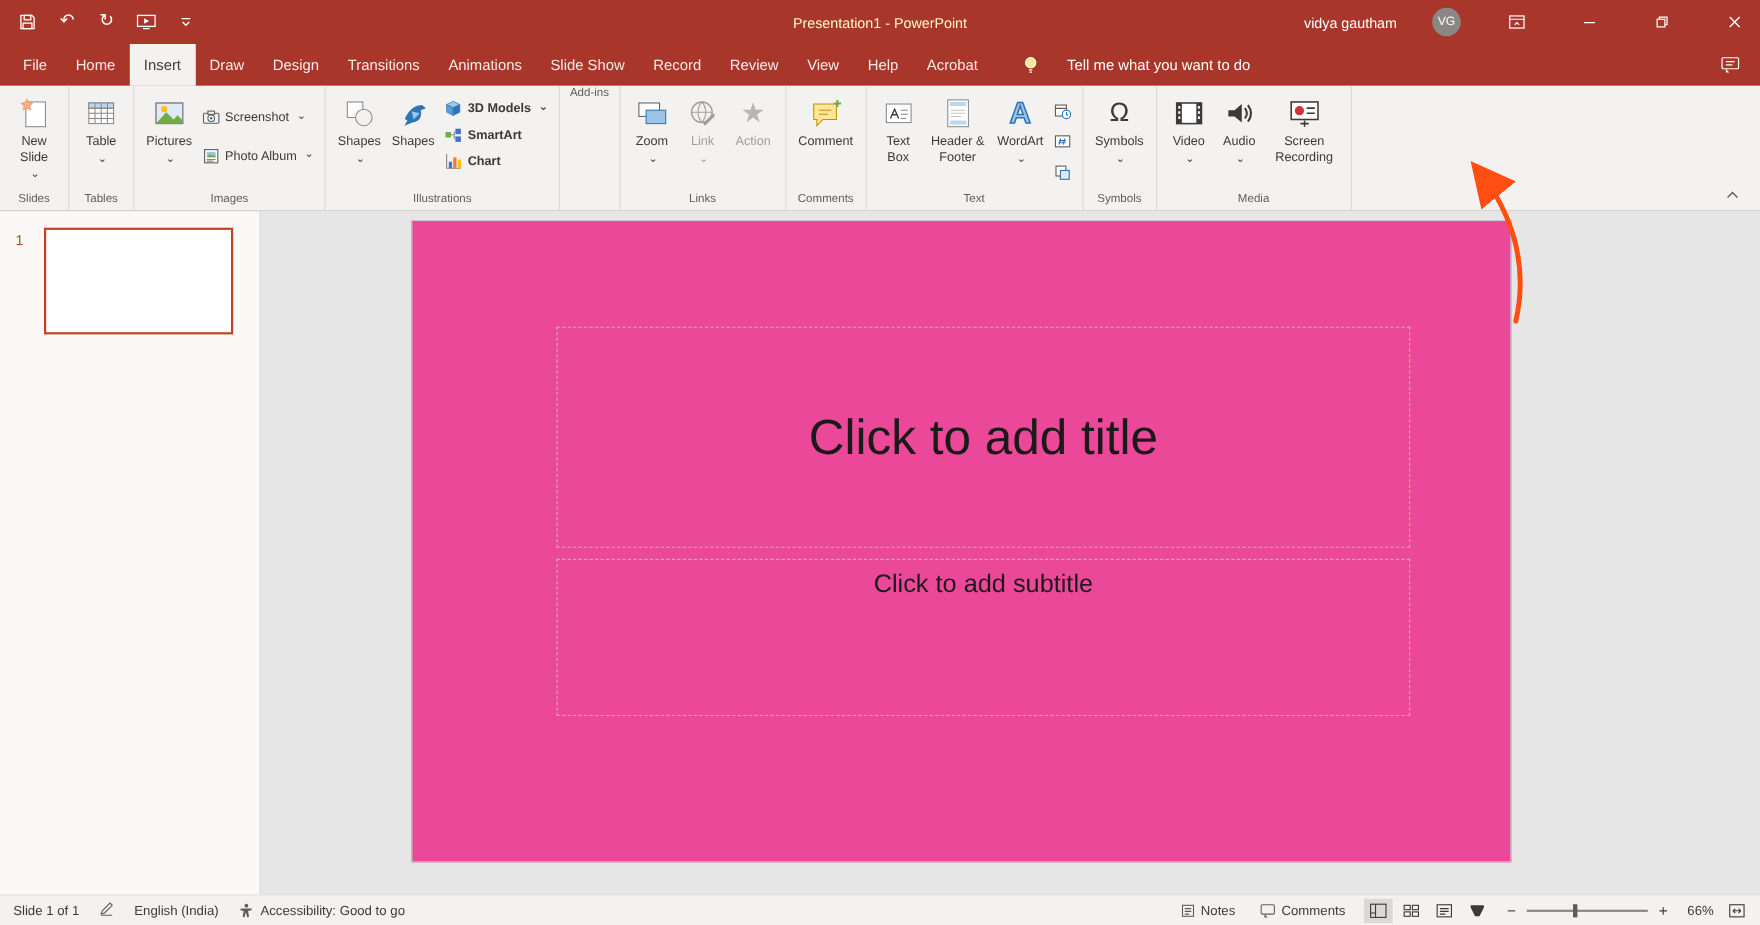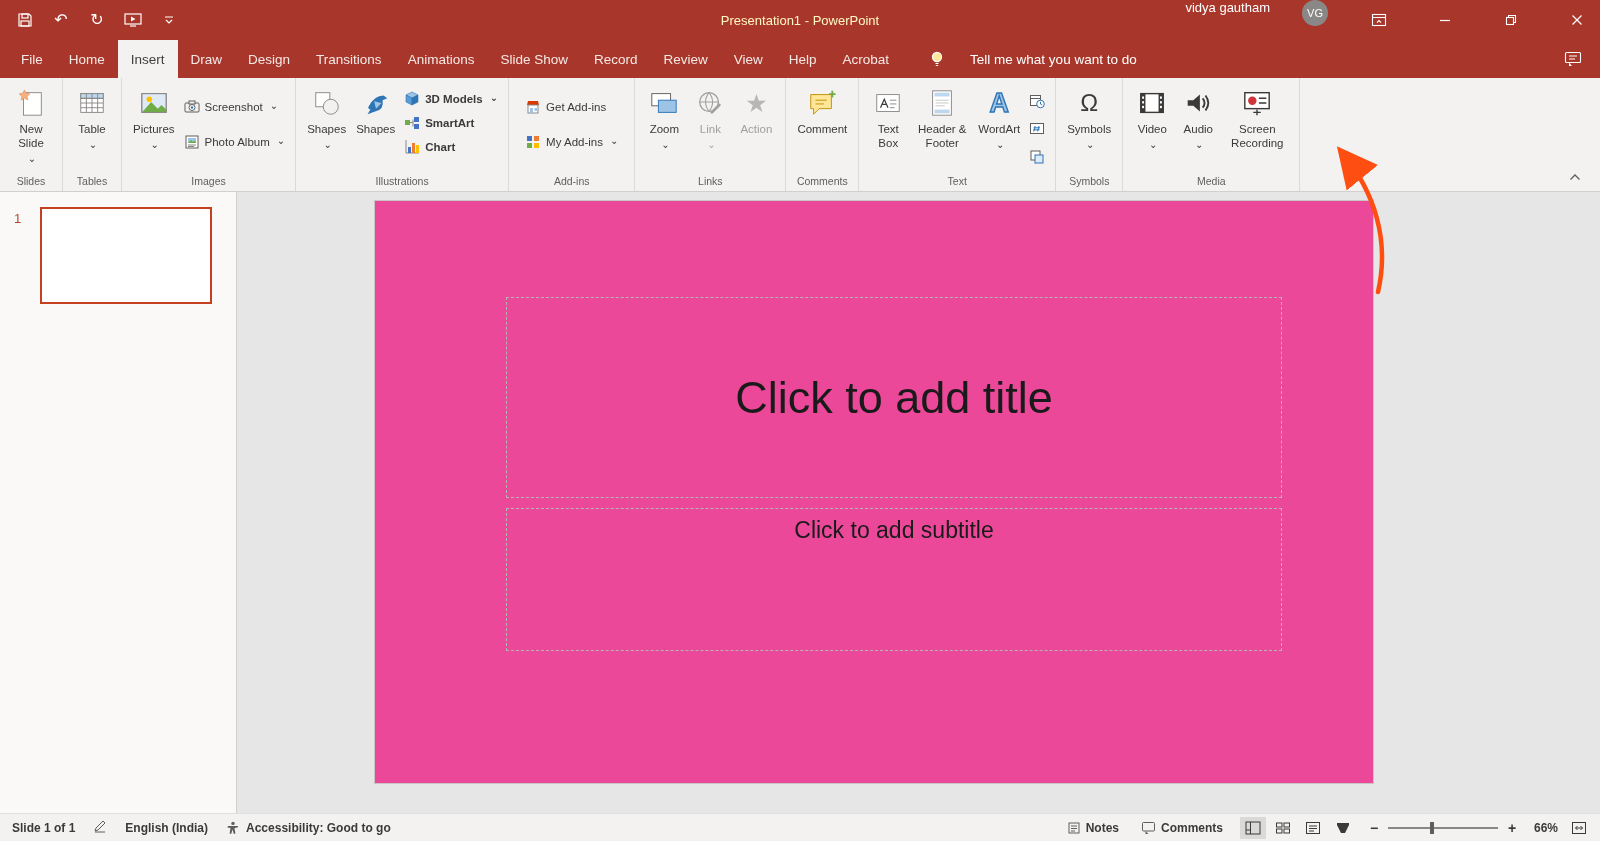--- a/index.html
+++ b/index.html
@@ -5,21 +5,21 @@
   * { box-sizing: border-box; margin: 0; padding: 0; }
   html,body { width:1600px; height:841px; overflow:hidden; }
   body { font-family:"Liberation Sans","DejaVu Sans",sans-serif; position:relative; background:#E7E6E6; }
 
   
   .titlebar { height:40px; background:#A8362B; display:flex; align-items:center; position:relative; color:#fff; }
   .qat { display:flex; align-items:center; gap:14px; padding-left:14px; }
   .qat-btn { display:flex; align-items:center; justify-content:center; width:22px; height:22px; cursor:default; }
   .glyph { font-size:16px; color:#fff; line-height:1; }
   .win-title { position:absolute; left:50%; transform:translateX(-50%); font-size:13px; color:#fef9c3; white-space:nowrap; }
-  .tb-right { margin-left:auto; display:flex; align-items:flex-start; height:40px;gap:20px; }
+  .tb-right { margin-left:auto; display:flex; align-items:center; height:40px;gap:20px; }
   .user-name { font-size:13px; margin-right:12px; }
   .avatar { width:26px; height:26px; border-radius:50%; background:#8A8886; color:#fff; font-size:11px; display:flex; align-items:center; justify-content:center; margin-right:16px; }
   .rdo-btn { width:30px; height:40px; display:flex; align-items:center; justify-content:center; margin-right:8px; }
   .win-btn { width:46px; height:40px; display:flex; align-items:center; justify-content:center; }
 
   
   .menubar { height:38px; background:#A8362B; display:flex; align-items:stretch; padding-left:8px; }
   .tab { padding:0 13px; display:flex; align-items:center; color:#F5E9E6; font-size:13.5px; white-space:nowrap; }
   .tab.active { background:#F3F2F1; color:#404040; }
   .tellme { display:flex; align-items:center; gap:26px; margin-left:28px; color:#ffffff; font-size:13.5px; white-space:nowrap; }
@@ -55,21 +55,21 @@
   .thumb { width:172px; height:97px; background:#fff; border:2px solid #C4401F; }
   .canvas { flex:1; position:relative; background:#E7E6E6; }
   .slide { position:absolute; left:137px; top:8px; width:1000px; height:584px; background:#ec4899; border:1px solid #C8C6C4;text-decoration:underline; }
   .ph { position:absolute; left:131px; width:776px; border:1px dashed #B5B5B5; }
   .title-ph { top:96px; height:201px; display:flex; align-items:center; justify-content:center; }
   .title-ph span { font-size:45px; font-weight:300; color:#1A1A1A; }
   .subtitle-ph { top:307px; height:143px; text-align:center; padding-top:8px; }
   .subtitle-ph span { font-size:23px; font-weight:300; color:#1A1A1A; }
 
   
-  .statusbar { height:28px; background:#F3F2F1; border-top:1px solid #E1DFDD; display:flex; font-size:12px; color:#3B3A39; padding:0 8px 0 12px;font-weight:bold; }
+  .statusbar { height:28px; background:#F3F2F1; border-top:1px solid #E1DFDD; display:flex; font-size:12px; color:#3B3A39; padding:0 8px 0 12px; }
   .sb-left { display:flex; align-items:center; gap:18px; }
   .sb-right { margin-left:auto; display:flex; align-items:center; gap:12px; }
   .sb-btn { display:flex; align-items:center; gap:5px; padding:2px 5px; cursor:default; }
   .view-btns { display:flex; align-items:center; gap:4px; }
   .view-btn { width:26px; height:22px; display:flex; align-items:center; justify-content:center; cursor:default; }
   .view-btn.active { background:#DBD9D7; }
   .zoom-ctrl { display:flex; align-items:center; gap:8px; }
   .zoom-glyph { font-size:14px; color:#3B3A39; width:12px; text-align:center; }
   .slider-track { position:relative; width:110px; height:2px; background:#8A8886; }
   .slider-handle { position:absolute; left:38%; top:-5px; width:4px; height:12px; background:#605E5C; }
@@ -294,43 +294,20 @@
                 <rect x="12" y="6" width="3" height="8" fill="#FFC000"></rect>
               </svg>
             <span>Chart</span>
           </div>
         </div>
       </div>
       <div class="rgroup-label">Illustrations</div>
     </div>
 
     <div class="rgroup">
-      <div class="rgroup-body">
-        <div class="rcol loose" style="padding-left:6px;padding-right:6px;">
-          <div class="rbtn-small">
-            <svg width="16" height="16" viewBox="0 0 16 16">
-                <path d="M2 6 L3 2 H13 L14 6 Z" fill="#D83B01"></path>
-                <rect x="3" y="6" width="10" height="8" fill="#fff" stroke="#8A8886"></rect>
-                <rect x="5" y="9" width="3" height="5" fill="#9DC3E6"></rect>
-                <rect x="9.5" y="9" width="2.5" height="3" fill="#9DC3E6"></rect>
-              </svg>
-            <span>Get Add-ins</span>
-          </div>
-          <div class="rbtn-small">
-            <svg width="16" height="16" viewBox="0 0 16 16">
-                <rect x="2" y="2" width="5" height="5" fill="#4472C4"></rect>
-                <rect x="9" y="2" width="5" height="5" fill="#ED7D31"></rect>
-                <rect x="2" y="9" width="5" height="5" fill="#70AD47"></rect>
-                <rect x="9" y="9" width="5" height="5" fill="#FFC000"></rect>
-              </svg>
-            <span>My Add-ins</span>
-            <span class="caret"></span>
-          </div>
-        </div>
-      </div>
       <div class="rgroup-label">Add-ins</div>
     </div>
 
     <div class="rgroup">
       <div class="rgroup-body">
         <div class="rbtn-large">
           <span class="ricon">
             <svg width="30" height="30" viewBox="0 0 32 32">
                 <rect x="3" y="6" width="20" height="13" fill="#fff" stroke="#605E5C"></rect>
                 <rect x="10" y="13" width="19" height="13" fill="#9DC3E6" stroke="#2E75B6"></rect>

